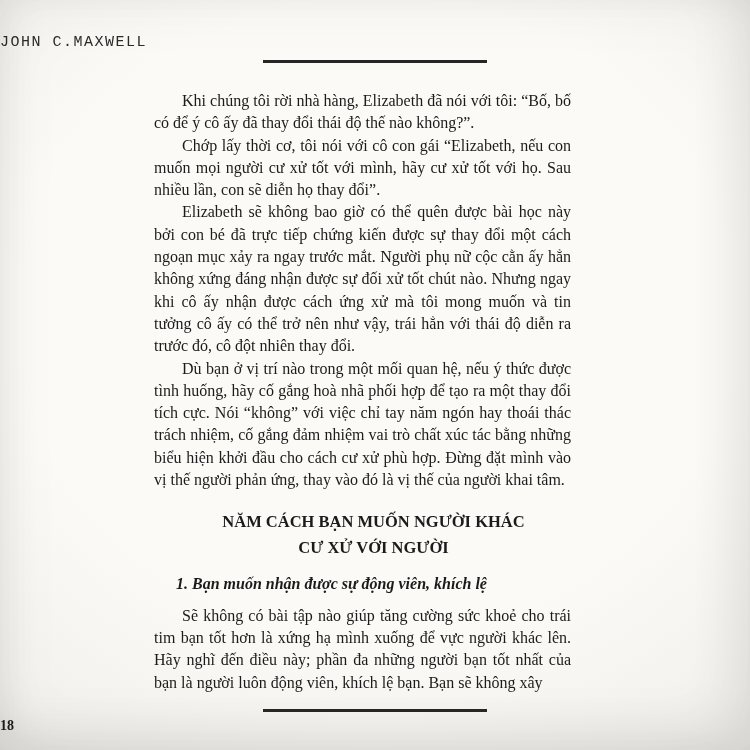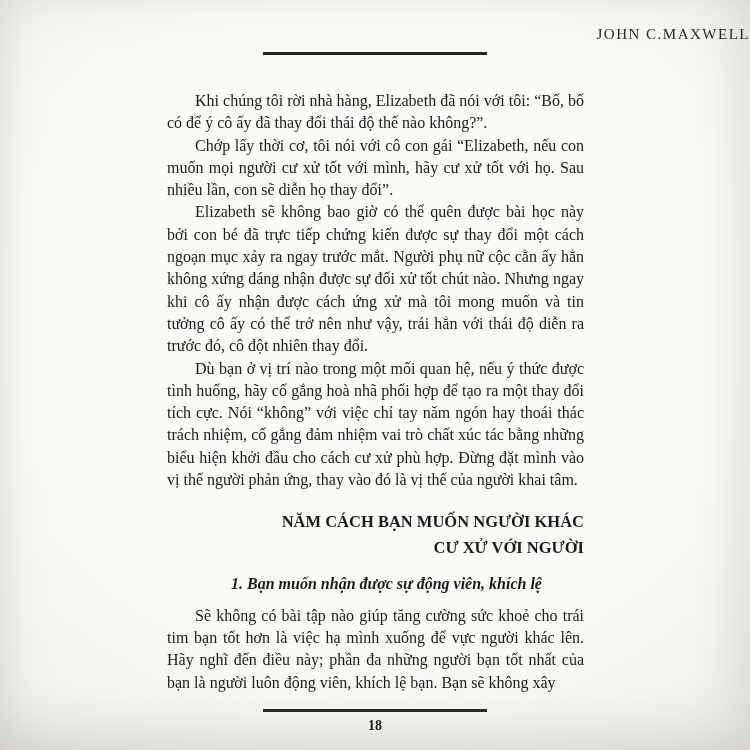--- a/index.html
+++ b/index.html
@@ -13,64 +13,65 @@
     width: 750px; height: 750px;
     overflow: hidden;
     color: #1c1c1c;
     background: radial-gradient(ellipse 95% 85% at 50% 42%,
                 #fbfaf7 50%, #f3f1ed 78%, #e6e3dd 100%);
     box-shadow: inset 0 0 70px rgba(0,0,0,0.05),
                 inset -18px -26px 50px rgba(0,0,0,0.06),
                 inset 14px 0 30px rgba(0,0,0,0.03);
   }
   .running-head {
-    position: absolute; top: 26px; left: 0; width: 100%;
-    text-align: right;
+    position: absolute; top: 34px; left: 0; width: 100%;
+    text-align: left;
+    font-family: Liberation Mono, monospace;
   }
   .author {
     font-size: 15px;
     letter-spacing: 1.5px;
     color: #2a2a2a;
   }
   .head-rule {
     width: 224px; height: 3px;
     background: #262626;
     margin: 9px auto 0 auto;
   }
   .text-block {
     position: absolute;
-    top: 90px; left: 167px;
+    top: 90px; left: 154px;
     width: 417px;
     font-size: 16px;
     line-height: 22.3px;
     text-align: justify;
     color: #1b1b1b;
   }
   .text-block p {
     margin: 0;
     text-indent: 28px;
   }
   .section-heading {
     margin: 18px 0 0 22px;
     font-size: 16.5px;
     line-height: 26px;
     font-weight: bold;
-    text-align: right;
+    text-align: center;
   }
   .section-heading .line { display: block; }
   .sub-heading {
     margin: 12px 0 9px 22px;
     font-size: 16px;
     font-weight: bold;
     font-style: italic;
-    text-align: center;
+    text-align: left;
   }
   .page-footer {
     position: absolute; bottom: 16px; left: 0; width: 100%;
-    text-align: center;
+    text-align: left;
   }
   .foot-rule {
     width: 224px; height: 3px;
     background: #262626;
     margin: 0 auto 6px auto;
   }
   .page-number {
     font-size: 14px;
     font-weight: bold;
     color: #1b1b1b;
@@ -92,21 +93,21 @@
     <p>Elizabeth sẽ không bao giờ có thể quên được bài học này bởi con bé đã trực tiếp chứng kiến được sự thay đổi một cách ngoạn mục xảy ra ngay trước mắt. Người phụ nữ cộc cằn ấy hẳn không xứng đáng nhận được sự đối xử tốt chút nào. Nhưng ngay khi cô ấy nhận được cách ứng xử mà tôi mong muốn và tin tưởng cô ấy có thể trở nên như vậy, trái hẳn với thái độ diễn ra trước đó, cô đột nhiên thay đổi.</p>
     <p>Dù bạn ở vị trí nào trong một mối quan hệ, nếu ý thức được tình huống, hãy cố gắng hoà nhã phối hợp để tạo ra một thay đổi tích cực. Nói “không” với việc chỉ tay năm ngón hay thoái thác trách nhiệm, cố gắng đảm nhiệm vai trò chất xúc tác bằng những biểu hiện khởi đầu cho cách cư xử phù hợp. Đừng đặt mình vào vị thế người phản ứng, thay vào đó là vị thế của người khai tâm.</p>
 
     <h2 class="section-heading">
       <span class="line">NĂM CÁCH BẠN MUỐN NGƯỜI KHÁC</span>
       <span class="line">CƯ XỬ VỚI NGƯỜI</span>
     </h2>
 
     <h3 class="sub-heading">1. Bạn muốn nhận được sự động viên, khích lệ</h3>
 
-    <p>Sẽ không có bài tập nào giúp tăng cường sức khoẻ cho trái tim bạn tốt hơn là việc hạ mình xuống để vực người khác lên. Hãy nghĩ đến điều này; phần đa những người bạn tốt nhất của bạn là người luôn động viên, khích lệ bạn. Bạn sẽ không xây</p>
+    <p>Sẽ không có bài tập nào giúp tăng cường sức khoẻ cho trái tim bạn tốt hơn là xứng hạ mình xuống để vực người khác lên. Hãy nghĩ đến điều này; phần đa những người bạn tốt nhất của bạn là người luôn động viên, khích lệ bạn. Bạn sẽ không xây</p>
   </main>
 
   <footer class="page-footer">
     <div class="foot-rule"></div>
     <div class="page-number">18</div>
   </footer>
 
 </div>
 
 </body></html>

